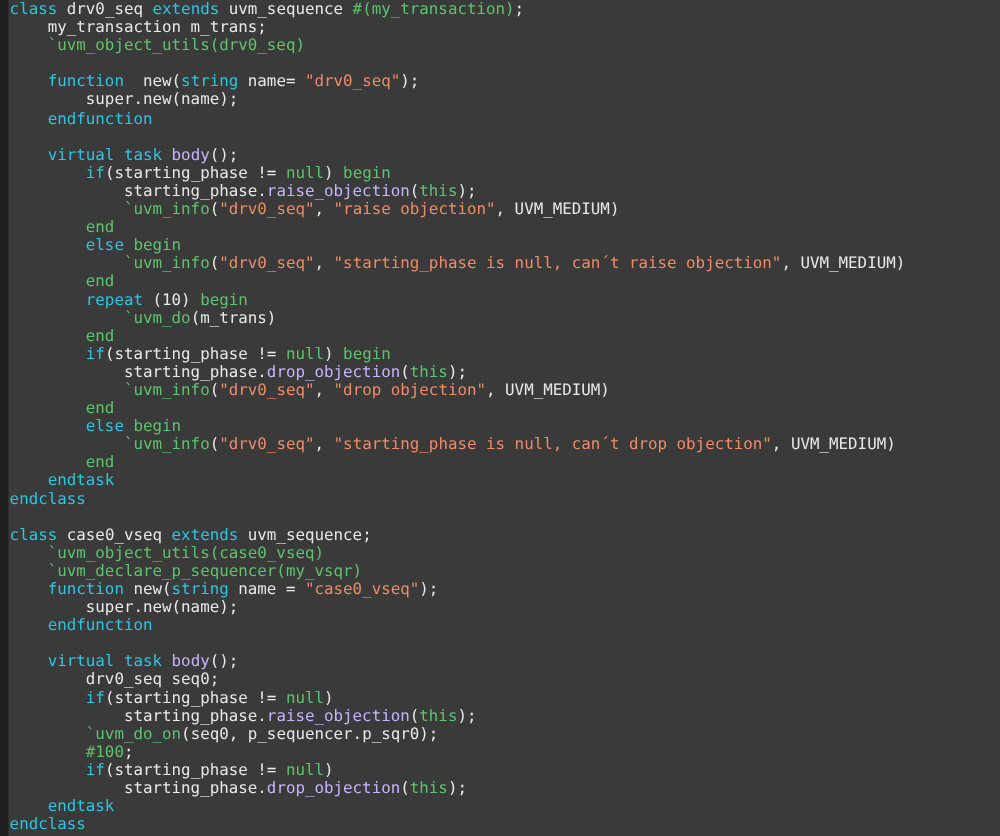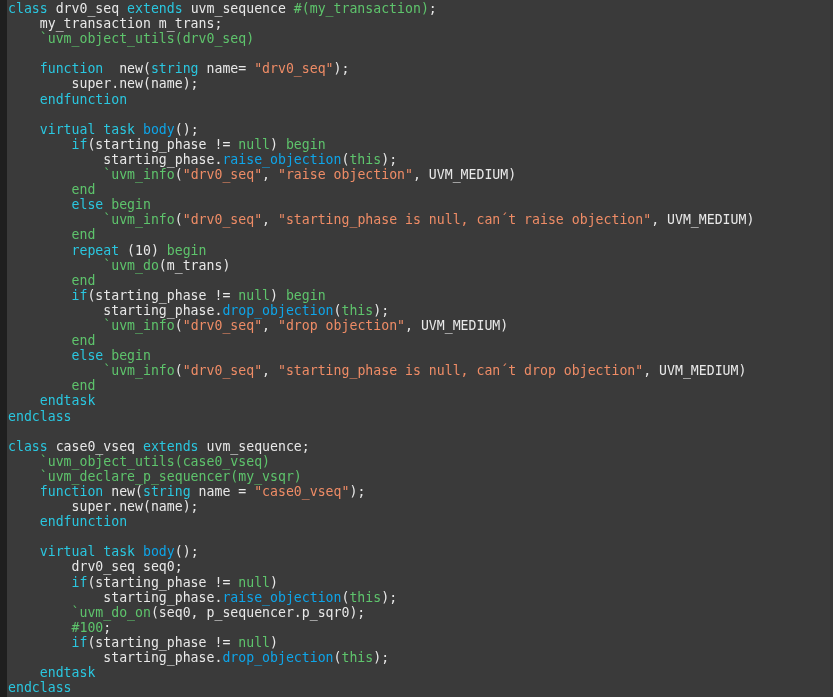--- a/index.html
+++ b/index.html
@@ -44,21 +44,21 @@
   }
   .ln {
     display: block;
     height: 15.1px;
     white-space: pre;
   }
   
   .kw   { color: #2ac7e0; }  
   .id   { color: #5ec46c; }  
   .str  { color: #ef8c66; }  
-  .mth  { color: #0ea5e9; }  
+  .mth  { color: #c4b5fd; }  
   .pl   { color: #e8e8e8; }  
 </style>
 </head>
 <body>
 
 <div id="page">
   <div id="gutter"></div>
   <div id="code"><span class="ln"><span class="kw">class </span><span class="pl">drv0_seq </span><span class="kw">extends</span><span class="pl"> uvm_sequence </span><span class="id">#(my_transaction)</span><span class="pl">;</span></span><span class="ln"><span class="pl">    my_transaction m_trans;</span></span><span class="ln"><span class="id">    `uvm_object_utils(drv0_seq)</span></span><span class="ln">​</span><span class="ln"><span class="kw">    function</span><span class="pl">  new(</span><span class="kw">string</span><span class="pl"> name= </span><span class="str">"drv0_seq"</span><span class="pl">);</span></span><span class="ln"><span class="pl">        super.new(name);</span></span><span class="ln"><span class="kw">    endfunction</span></span><span class="ln">​</span><span class="ln"><span class="kw">    virtual task </span><span class="mth">body</span><span class="pl">();</span></span><span class="ln"><span class="kw">        if</span><span class="pl">(starting_phase != </span><span class="id">null</span><span class="pl">) </span><span class="id">begin</span></span><span class="ln"><span class="pl">            starting_phase.</span><span class="mth">raise_objection</span><span class="pl">(</span><span class="id">this</span><span class="pl">);</span></span><span class="ln"><span class="id">            `uvm_info</span><span class="pl">(</span><span class="str">"drv0_seq"</span><span class="pl">, </span><span class="str">"raise objection"</span><span class="pl">, UVM_MEDIUM)</span></span><span class="ln"><span class="id">        end</span></span><span class="ln"><span class="kw">        else </span><span class="id">begin</span></span><span class="ln"><span class="id">            `uvm_info</span><span class="pl">(</span><span class="str">"drv0_seq"</span><span class="pl">, </span><span class="str">"starting_phase is null, can´t raise objection"</span><span class="pl">, UVM_MEDIUM)</span></span><span class="ln"><span class="id">        end</span></span><span class="ln"><span class="kw">        repeat</span><span class="pl"> (10) </span><span class="id">begin</span></span><span class="ln"><span class="id">            `uvm_do</span><span class="pl">(m_trans)</span></span><span class="ln"><span class="id">        end</span></span><span class="ln"><span class="kw">        if</span><span class="pl">(starting_phase != </span><span class="id">null</span><span class="pl">) </span><span class="id">begin</span></span><span class="ln"><span class="pl">            starting_phase.</span><span class="mth">drop_objection</span><span class="pl">(</span><span class="id">this</span><span class="pl">);</span></span><span class="ln"><span class="id">            `uvm_info</span><span class="pl">(</span><span class="str">"drv0_seq"</span><span class="pl">, </span><span class="str">"drop objection"</span><span class="pl">, UVM_MEDIUM)</span></span><span class="ln"><span class="id">        end</span></span><span class="ln"><span class="kw">        else </span><span class="id">begin</span></span><span class="ln"><span class="id">            `uvm_info</span><span class="pl">(</span><span class="str">"drv0_seq"</span><span class="pl">, </span><span class="str">"starting_phase is null, can´t drop objection"</span><span class="pl">, UVM_MEDIUM)</span></span><span class="ln"><span class="id">        end</span></span><span class="ln"><span class="kw">    endtask</span></span><span class="ln"><span class="kw">endclass</span></span><span class="ln">​</span><span class="ln"><span class="kw">class </span><span class="pl">case0_vseq </span><span class="kw">extends</span><span class="pl"> uvm_sequence;</span></span><span class="ln"><span class="id">    `uvm_object_utils(case0_vseq)</span></span><span class="ln"><span class="id">    `uvm_declare_p_sequencer(my_vsqr)</span></span><span class="ln"><span class="kw">    function</span><span class="pl"> new(</span><span class="kw">string</span><span class="pl"> name = </span><span class="str">"case0_vseq"</span><span class="pl">);</span></span><span class="ln"><span class="pl">        super.new(name);</span></span><span class="ln"><span class="kw">    endfunction</span></span><span class="ln">​</span><span class="ln"><span class="kw">    virtual task </span><span class="mth">body</span><span class="pl">();</span></span><span class="ln"><span class="pl">        drv0_seq seq0;</span></span><span class="ln"><span class="kw">        if</span><span class="pl">(starting_phase != </span><span class="id">null</span><span class="pl">)</span></span><span class="ln"><span class="pl">            starting_phase.</span><span class="mth">raise_objection</span><span class="pl">(</span><span class="id">this</span><span class="pl">);</span></span><span class="ln"><span class="id">        `uvm_do_on</span><span class="pl">(seq0, p_sequencer.p_sqr0);</span></span><span class="ln"><span class="id">        #100</span><span class="pl">;</span></span><span class="ln"><span class="kw">        if</span><span class="pl">(starting_phase != </span><span class="id">null</span><span class="pl">)</span></span><span class="ln"><span class="pl">            starting_phase.</span><span class="mth">drop_objection</span><span class="pl">(</span><span class="id">this</span><span class="pl">);</span></span><span class="ln"><span class="kw">    endtask</span></span><span class="ln"><span class="kw">endclass</span></span></div>
 </div>
 

